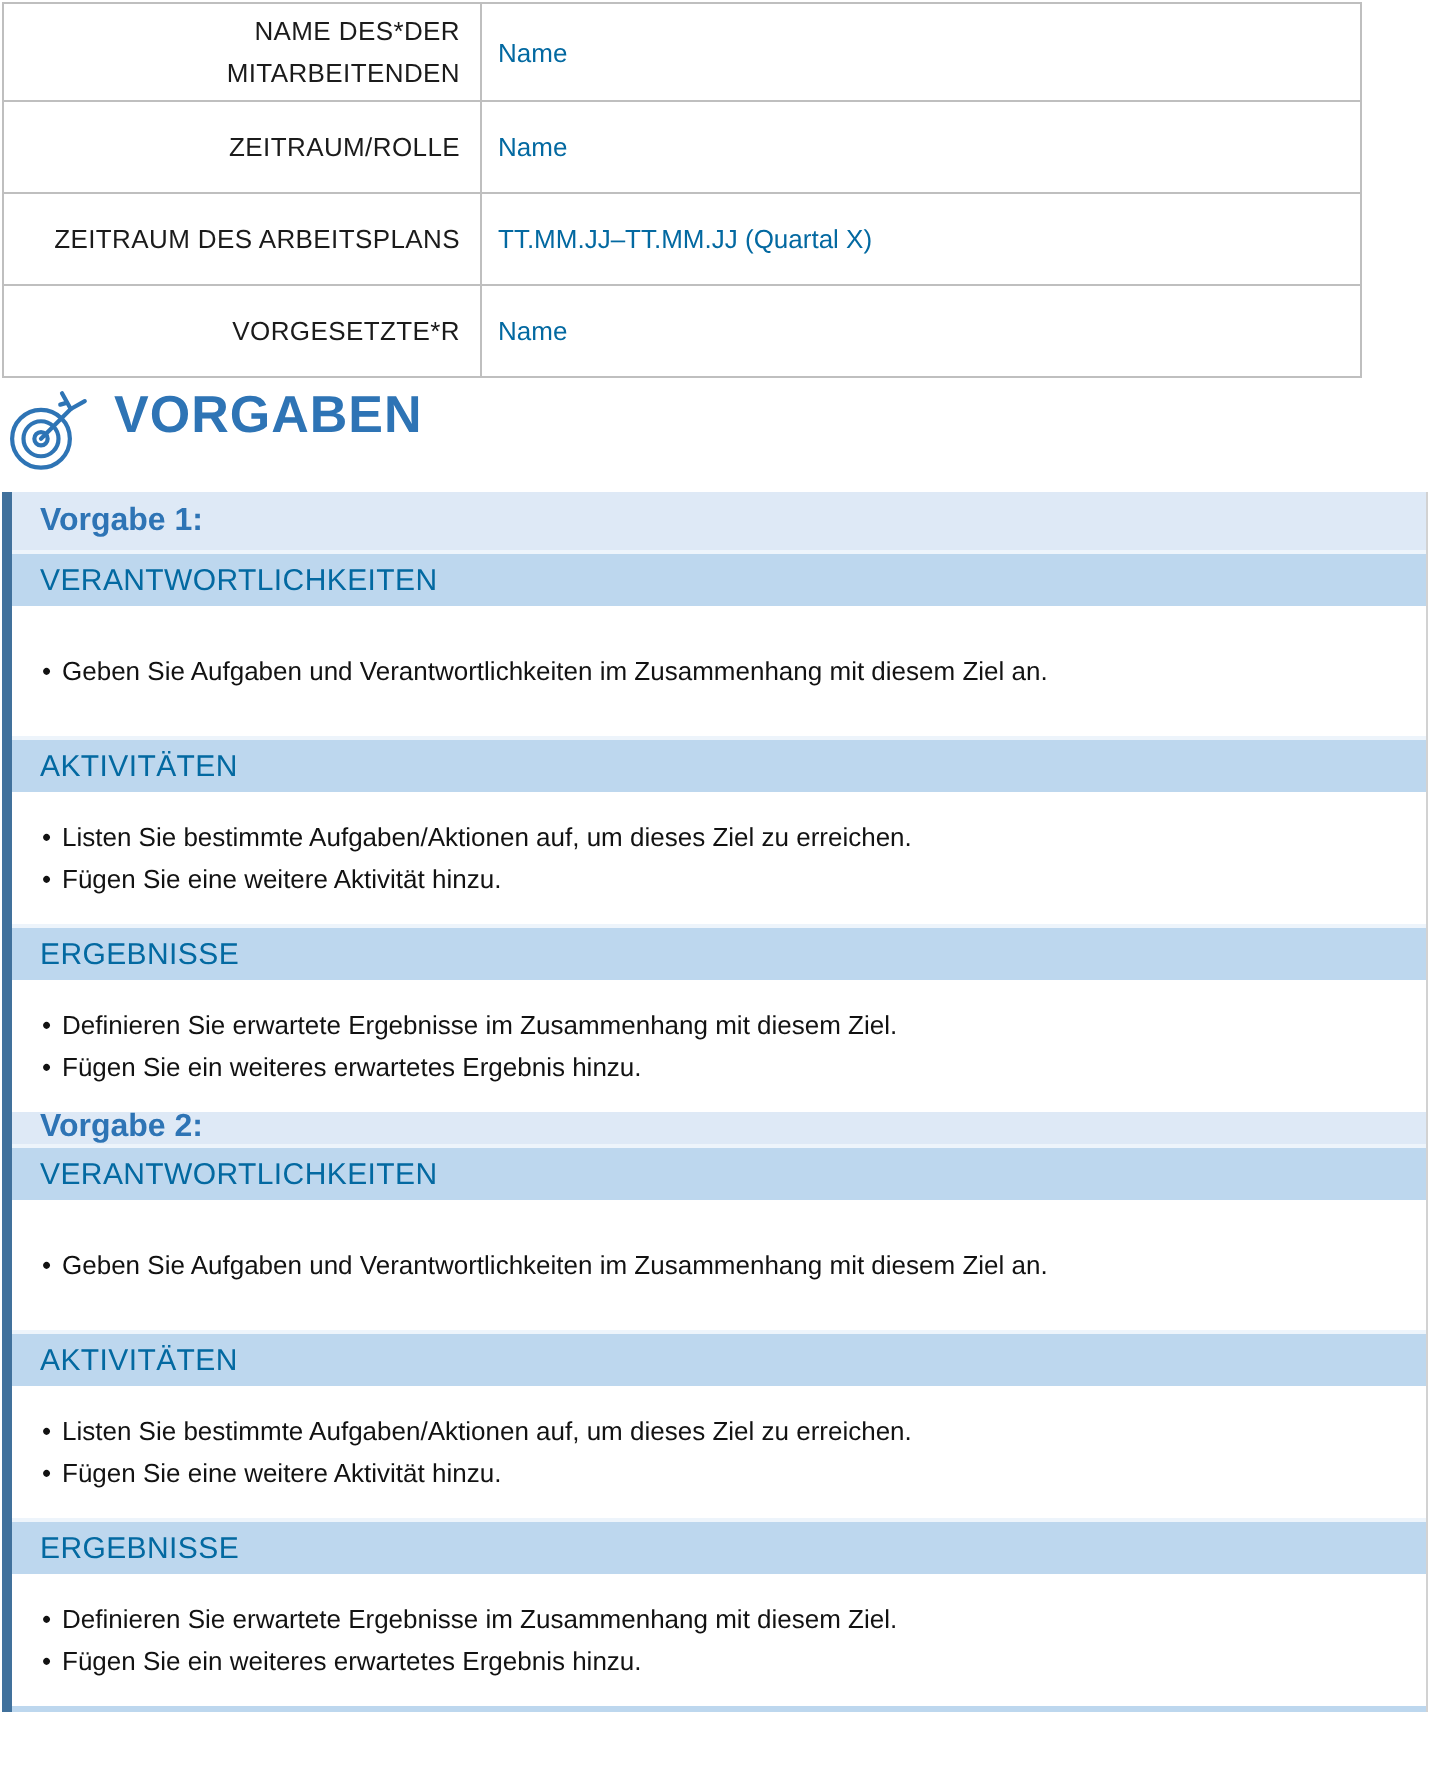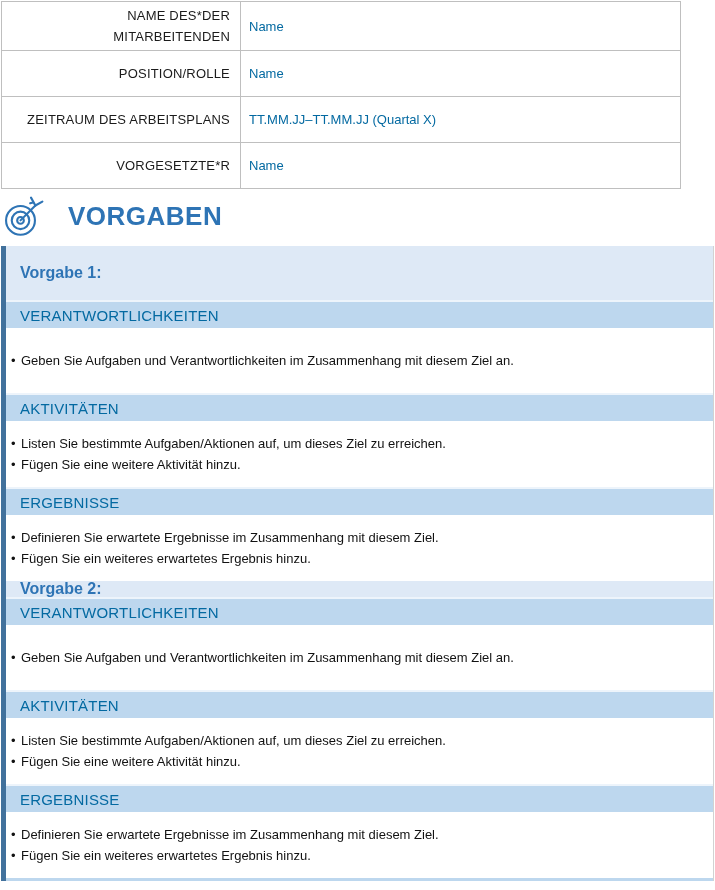--- a/index.html
+++ b/index.html
@@ -44,22 +44,22 @@
     color: #1b1b1b;
   }
   .value-cell {
     padding: 3px 6px 3px 8px;
     color: #0369a1;
   }
 
   
   .heading {
     display: flex;
-    align-items: center;
-    gap: 23px;
+    align-items: flex-start;
+    gap: 12px;
     height: 48px;
     margin: 3px 0 0 3px;
   }
   .heading svg { flex: none; }
   .heading-title {
     font-size: 26px;
     font-weight: bold;
     letter-spacing: 0.5px;
     color: var(--accent);
   }
@@ -67,21 +67,21 @@
   
   .vorgaben {
     margin: 6px 0 0 1px;
     width: 713px;
     border-left: 5px solid var(--strip);
     border-right: 1px solid var(--rightborder);
     background: #ffffff;
   }
   .v-title {
     background: var(--titlebg);
-    height: 54px;
+    height: 29px;
     display: flex;
     align-items: center;
     padding-left: 14px;
     font-size: 16px;
     font-weight: bold;
     color: var(--accent);
   }
   .v-title.short { height: 16px; }
   .v-band {
     background: var(--bandbg);
@@ -96,21 +96,21 @@
   }
   .v-body {
     background: #ffffff;
     padding: 12px 0;
   }
   .v-body.single { padding: 22px 0; }
   .bullet {
     display: flex;
     font-size: 13px;
     line-height: 21px;
-    padding-left: 5px;
+    padding-left: 15px;
     color: #121212;
   }
   .bullet::before {
     content: "\2022";
     width: 10px;
     flex: none;
   }
   .bottom-strip {
     height: 3px;
     background: var(--bandbg);
@@ -120,21 +120,21 @@
 <body>
 
 <table class="info-table">
   <tbody>
       <tr>
         <td class="label-cell">NAME DES*DER
 MITARBEITENDEN</td>
         <td class="value-cell">Name</td>
       </tr>
       <tr>
-        <td class="label-cell">POSITION/ROLLE</td>
+        <td class="label-cell">ZEITRAUM/ROLLE</td>
         <td class="value-cell">Name</td>
       </tr>
       <tr>
         <td class="label-cell">ZEITRAUM DES ARBEITSPLANS</td>
         <td class="value-cell">TT.MM.JJ–TT.MM.JJ (Quartal X)</td>
       </tr>
       <tr>
         <td class="label-cell">VORGESETZTE*R</td>
         <td class="value-cell">Name</td>
       </tr>

